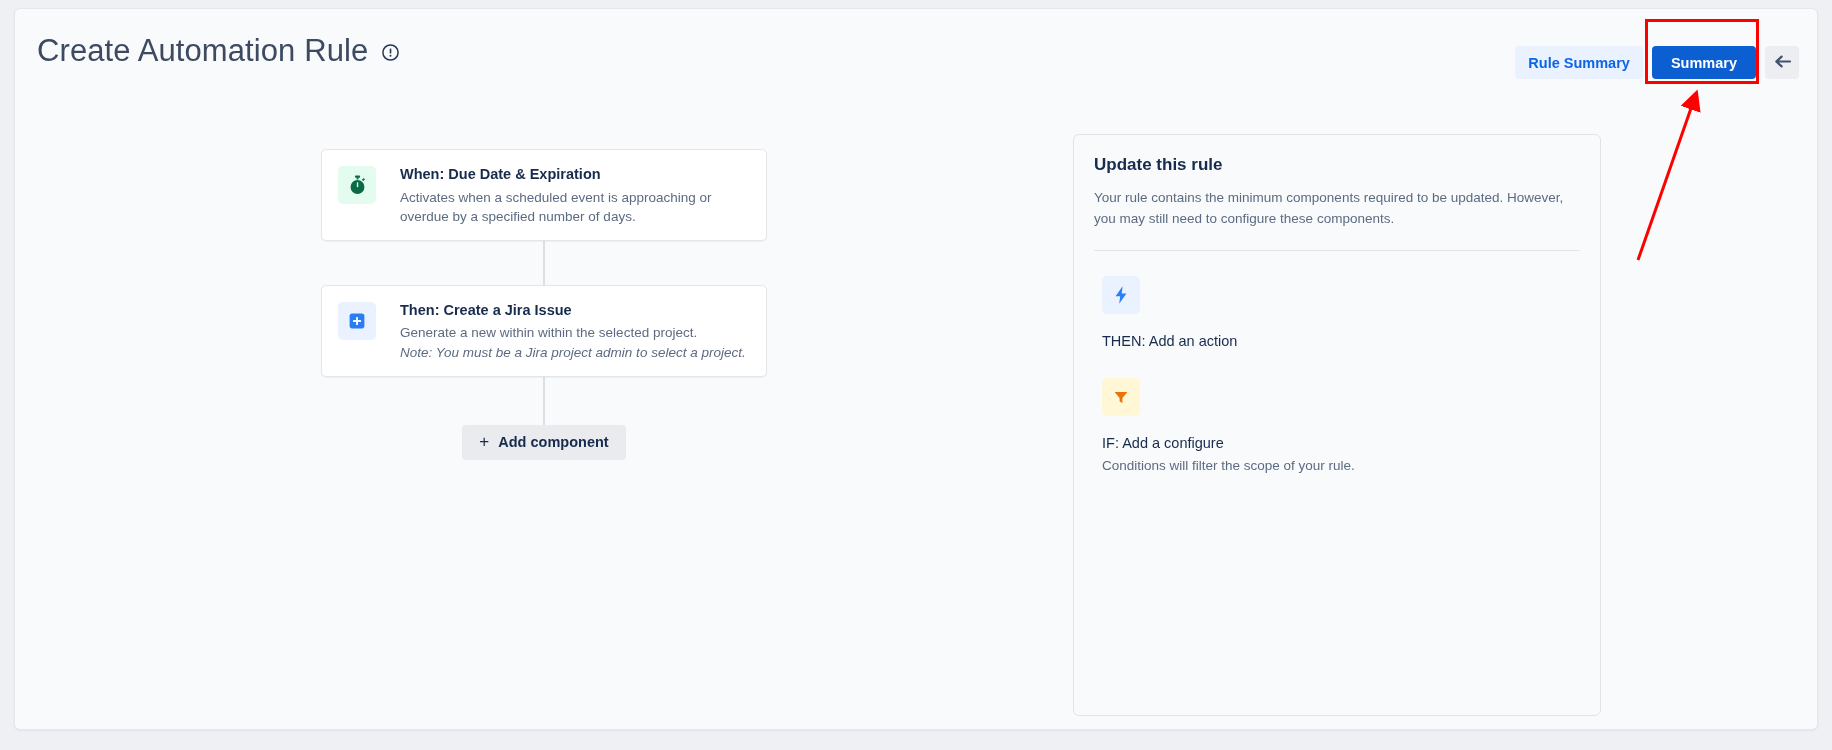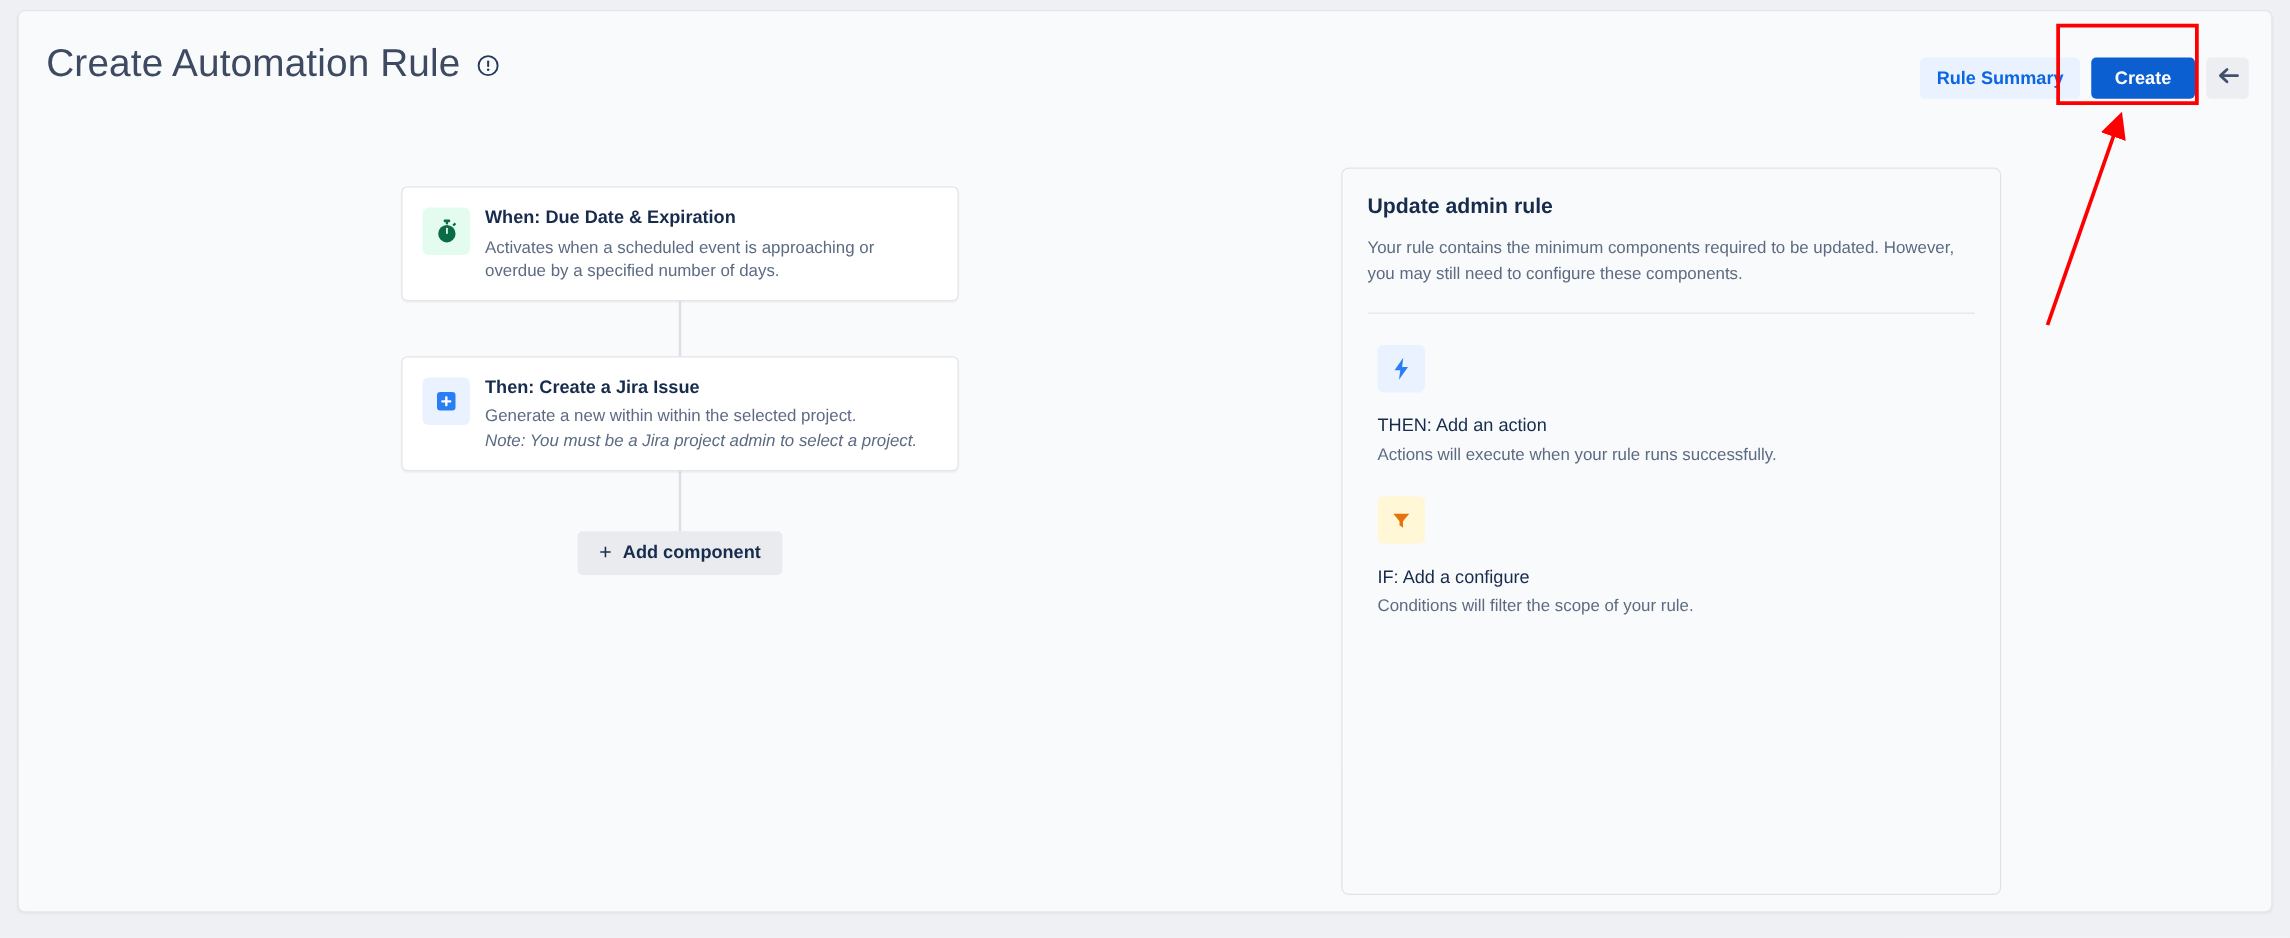--- a/index.html
+++ b/index.html
@@ -130,21 +130,21 @@
     top: 140px;
     width: 446px;
   }
   .flow-card {
     position: relative;
     background: #ffffff;
     border: 1px solid #e3e5e9;
     border-radius: 5px;
     padding: 14px 16px 14px 16px;
     display: flex;
-    gap: 12px;
+    gap: 24px;
     box-shadow: 0 1px 1px rgba(20,30,60,0.04);
   }
   .flow-icon {
     flex: 0 0 auto;
     width: 38px; height: 38px;
     border-radius: 5px;
     display: flex;
     align-items: center;
     justify-content: center;
     margin-top: 2px;
@@ -292,21 +292,21 @@
           <svg width="19" height="19" viewBox="0 0 19 19">
             <circle cx="9.5" cy="9.5" r="7.6" fill="none" stroke="#253858" stroke-width="1.5"></circle>
             <rect x="8.72" y="5.4" width="1.6" height="5.2" rx="0.6" fill="#253858"></rect>
             <circle cx="9.52" cy="12.7" r="1" fill="#253858"></circle>
           </svg>
         </span>
       </div>
 
       <div class="header-actions">
         <button class="btn btn-summary">Rule Summary</button>
-        <button class="btn btn-create">Create</button>
+        <button class="btn btn-create">Summary</button>
         <button class="btn btn-back">
           <span>
             <svg width="19" height="15" viewBox="0 0 19 15">
               <path d="M17 7.5 H4.4 M8.6 2.6 L3.3 7.5 L8.6 12.4" stroke="#42526e" stroke-width="2.2" fill="none" stroke-linecap="round" stroke-linejoin="round"></path>
             </svg>
           </span>
         </button>
       </div>
     </div>
 
@@ -349,35 +349,34 @@
 
       <div class="add-component-wrap">
         <button class="btn-add-component">
           <span class="plus-glyph">+</span>
           <span>Add component</span>
         </button>
       </div>
     </div>
 
     <div class="side-panel">
-      <div class="panel-heading">Update admin rule</div>
+      <div class="panel-heading">Update this rule</div>
       <div class="panel-desc">Your rule contains the minimum components required to be updated. However, you may still need to configure these components.</div>
       <div class="panel-divider"></div>
 
       <div class="comp-list">
 
         <div class="comp-item">
           <div class="comp-icon icon-action">
             <svg width="16" height="20" viewBox="0 0 16 20">
               <path d="M9.6 1.2 L2.6 11.2 H7.2 L6.2 18.8 L13.4 8.6 H8.7 Z" fill="#2a7ef5"></path>
             </svg>
           </div>
           <div class="comp-text">
             <div class="comp-title">THEN: Add an action</div>
-            <div class="comp-desc">Actions will execute when your rule runs successfully.</div>
           </div>
         </div>
 
         <div class="comp-item">
           <div class="comp-icon icon-cond">
             <svg width="18" height="18" viewBox="0 0 18 18">
               <path d="M2.6 4.0 H15.4 L10.4 10.0 V15.2 L7.6 13.2 V10.0 Z" fill="#e8730a"></path>
             </svg>
           </div>
           <div class="comp-text">

